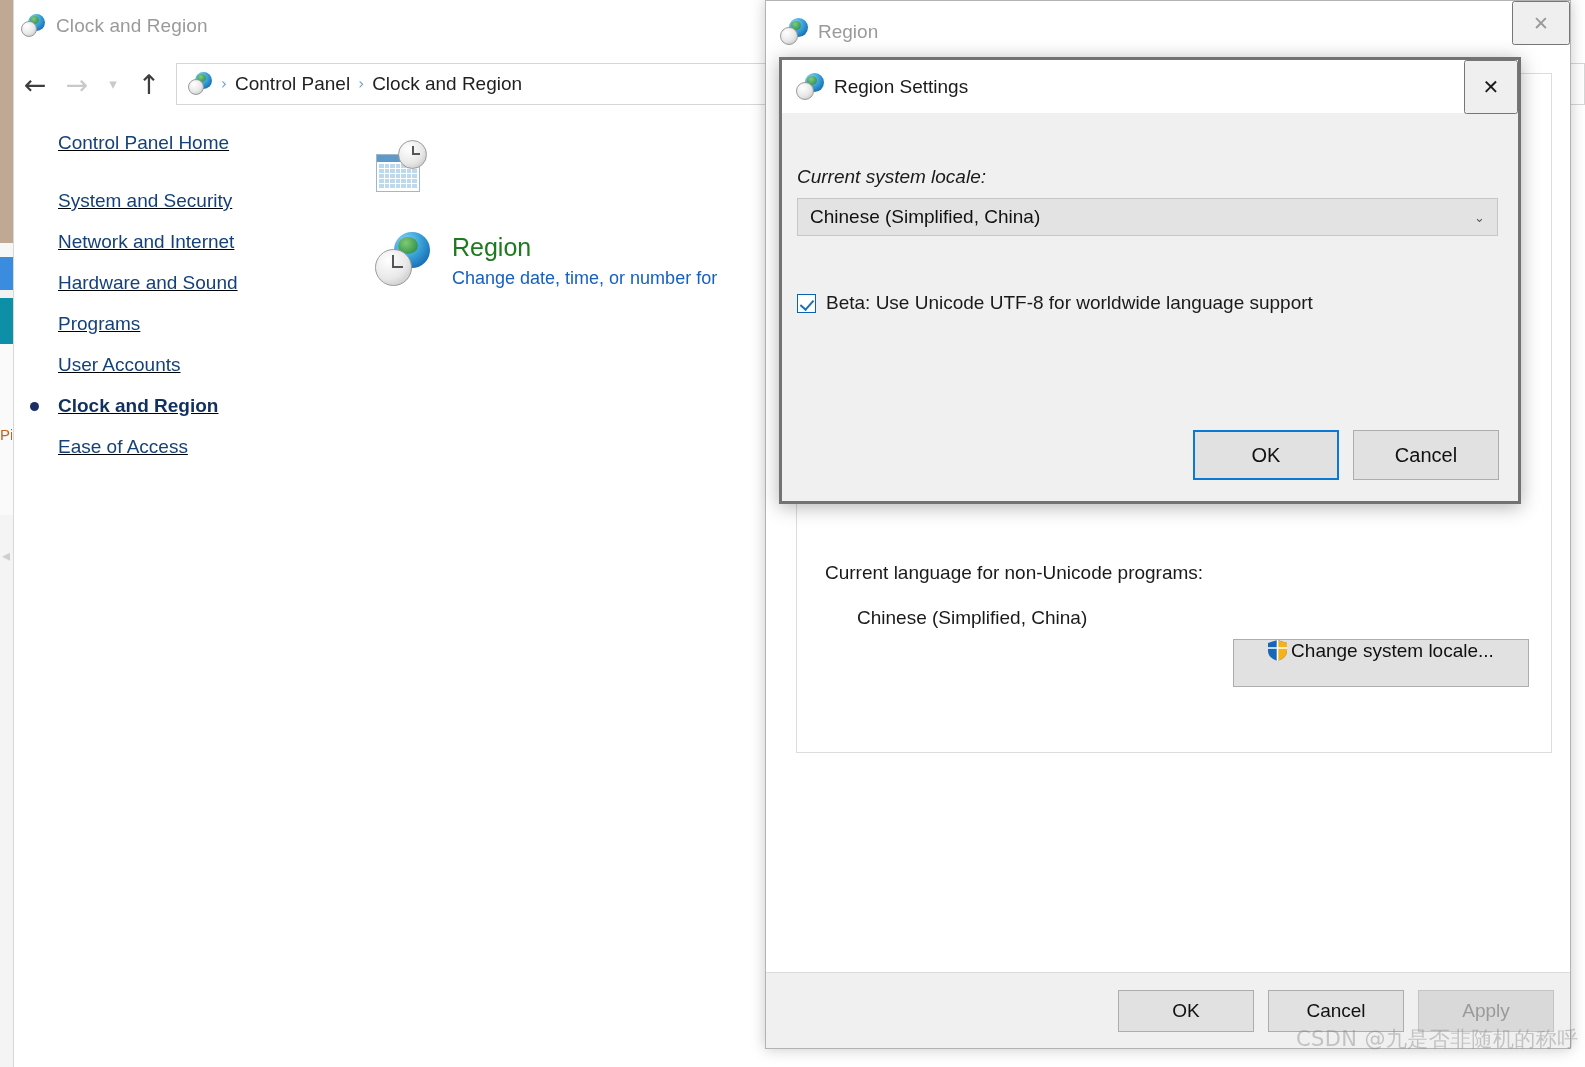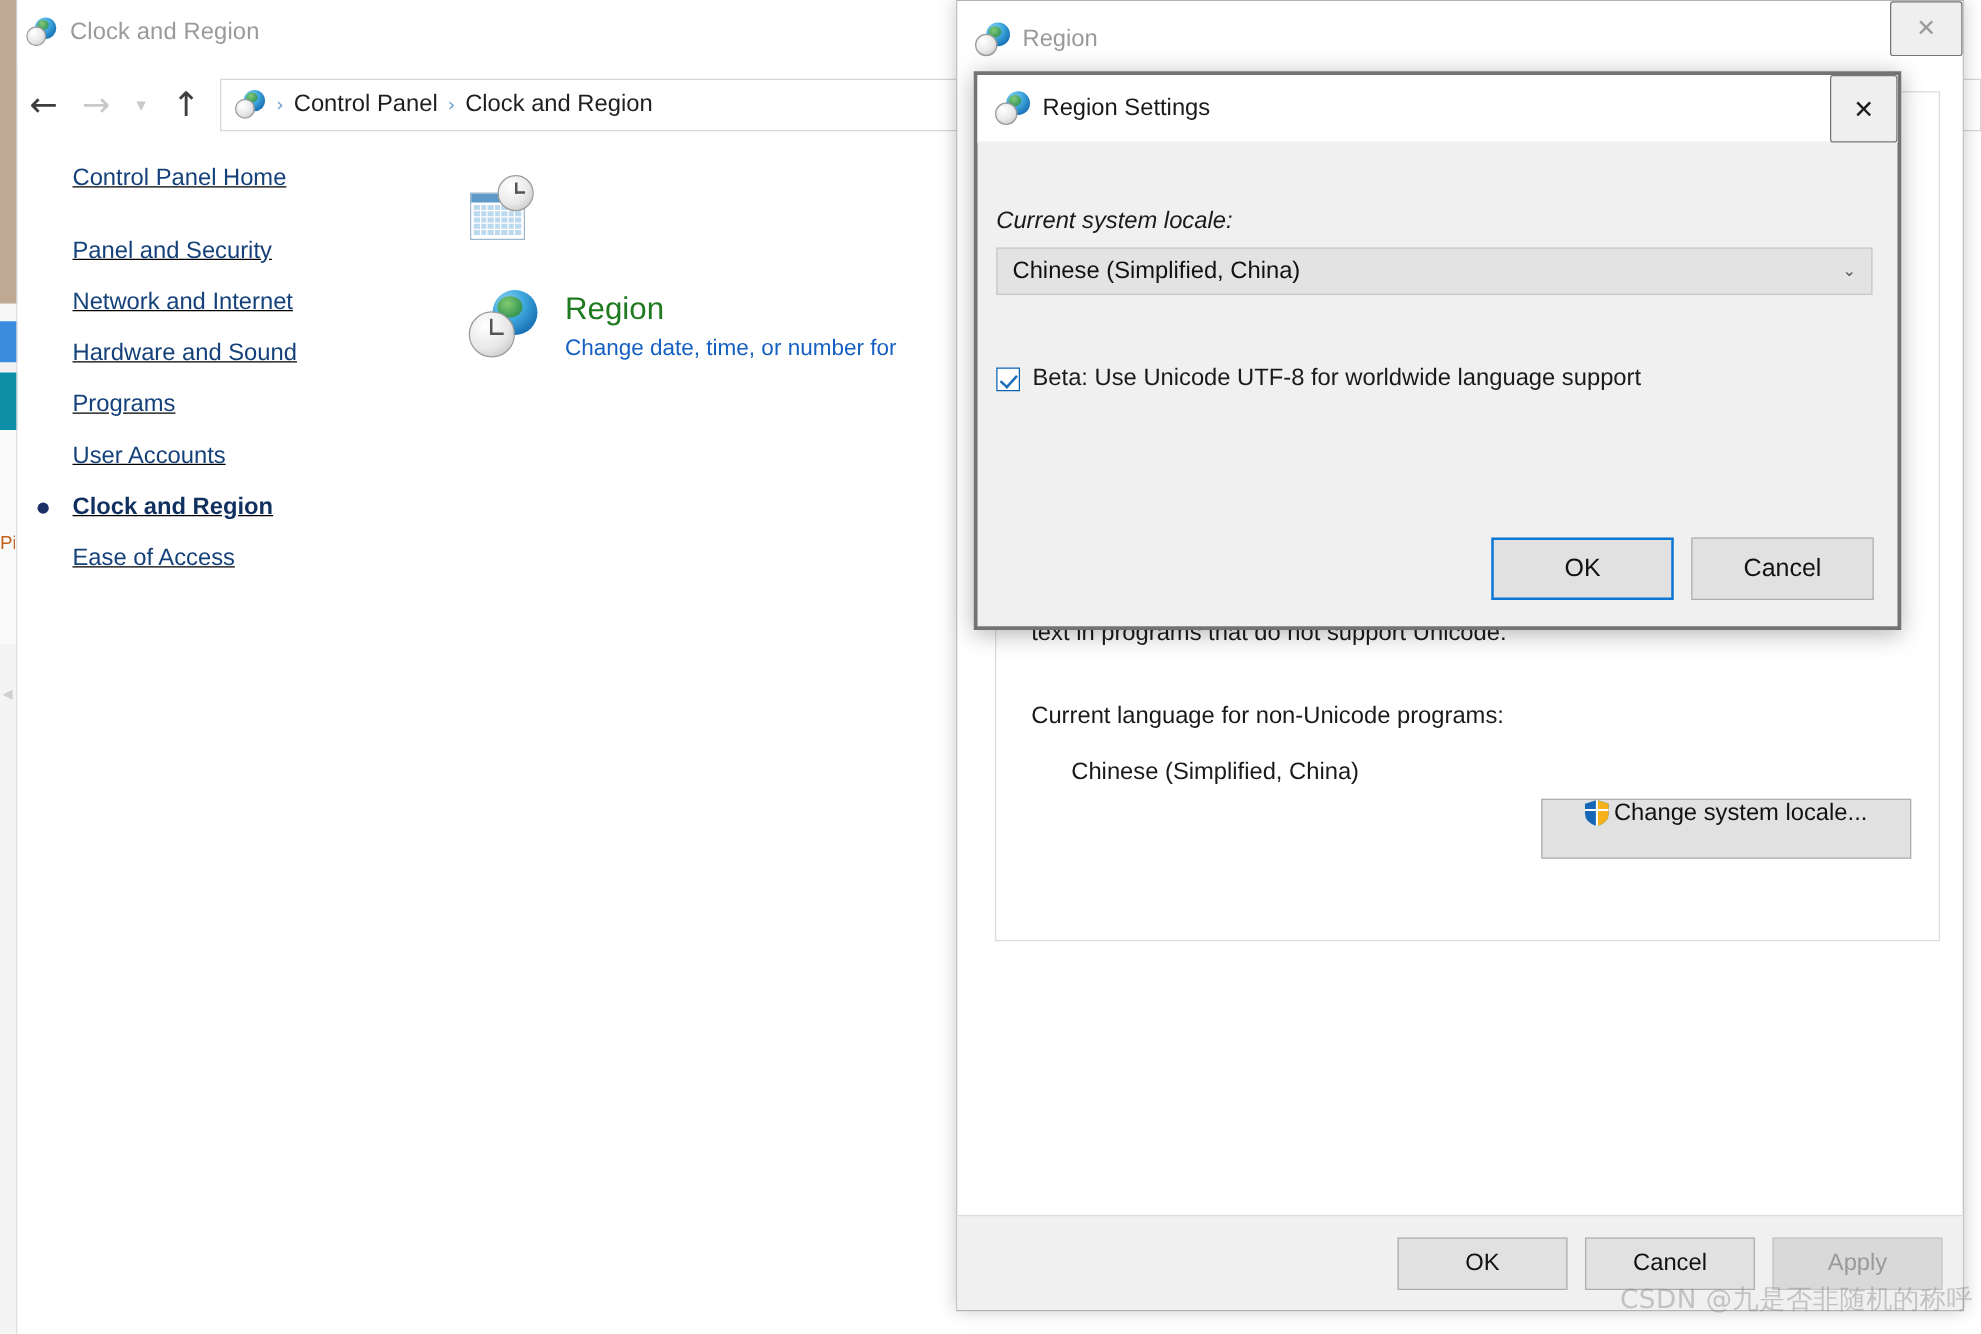--- a/index.html
+++ b/index.html
@@ -284,21 +284,21 @@
         <span class="crumb-sep">›</span>
         <span class="crumb">Control Panel</span>
         <span class="crumb-sep">›</span>
         <span class="crumb">Clock and Region</span>
       </div>
     </div>
 
     <div class="cp-sidebar">
       <div class="side-link home">Control Panel Home</div>
 
-      <div class="side-link">Panel and Security</div>
+      <div class="side-link">System and Security</div>
       <div class="side-link">Network and Internet</div>
       <div class="side-link">Hardware and Sound</div>
       <div class="side-link">Programs</div>
       <div class="side-link">User Accounts</div>
       <div class="side-link current">
         <span class="bullet"></span>
         <span>Clock and Region</span>
       </div>
       <div class="side-link">Ease of Access</div>
     </div>
@@ -382,21 +382,20 @@
         <span class="globe" style="left:9px;top:0;width:19px;height:19px;"></span>
         <span class="land" style="left:11px;top:3px;width:10px;height:9px;opacity:.75;"></span>
         <span class="clock" style="left:0;top:9px;width:18px;height:18px;"></span>
       </span>
       <span class="region-title-text">Region</span>
       <button class="win-close">✕</button>
     </div>
 
     <div class="region-body">
       <div class="region-tabpanel">
-        <div class="region-desc-clip">text in programs that do not support Unicode.</div>
         <div class="region-cur-lang-label">Current language for non-Unicode programs:</div>
         <div class="region-cur-lang-value">Chinese (Simplified, China)</div>
 
         <button class="btn-change-locale">
           <span class="shield-icon">
             <svg width="19" height="21" viewBox="0 0 19 21">
               <path d="M9.5 0 L19 3 L19 11 Q19 18 9.5 21 Q0 18 0 11 L0 3 Z" fill="#1667b8"></path>
               <path d="M9.5 0 L19 3 L19 11 Q19 18 9.5 21 Z" fill="#f5b21a"></path>
               <path d="M9.5 0 L9.5 21 M0 8 L19 8" stroke="#ffffff" stroke-width="1.6" fill="none"></path>
             </svg>

